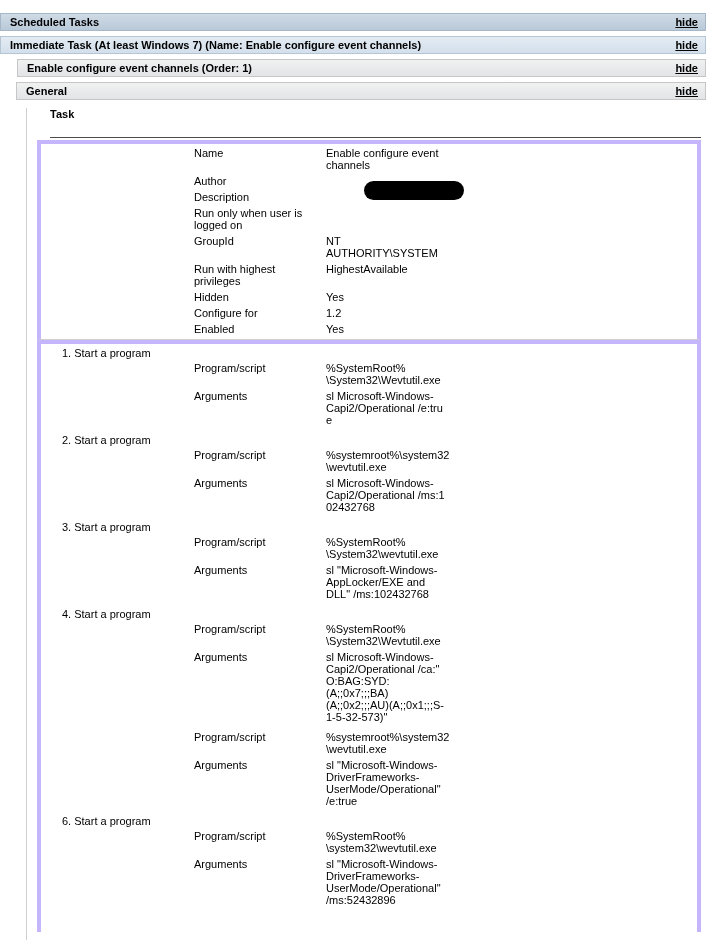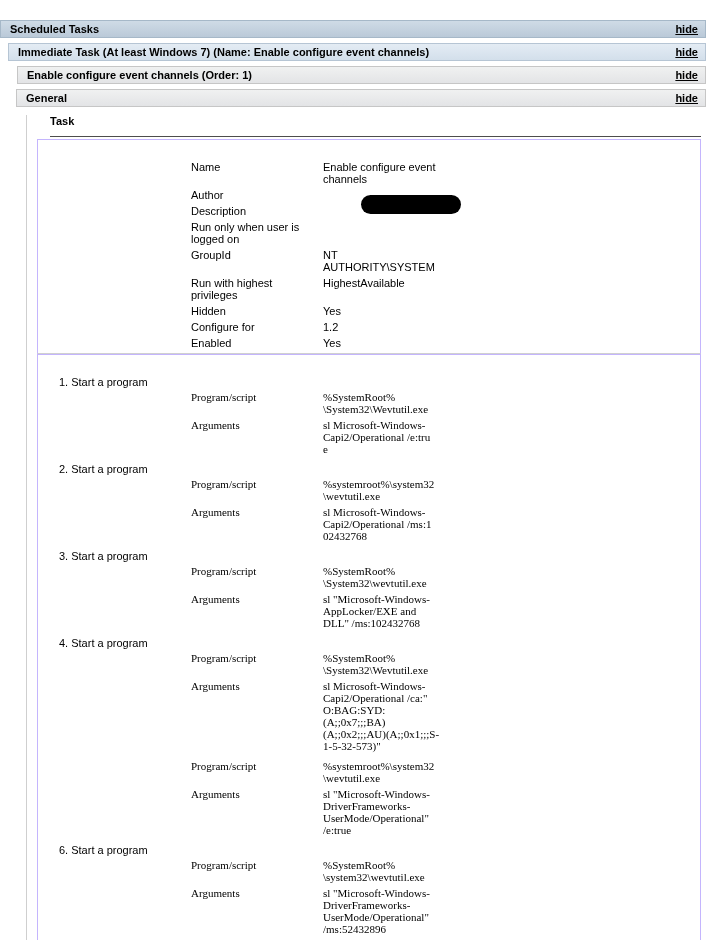--- a/index.html
+++ b/index.html
@@ -11,60 +11,60 @@
   .page{position:relative;width:706px;height:940px;overflow:hidden;}
 
   
   .bar{
     box-sizing:border-box;height:18px;margin-top:5px;
     display:flex;align-items:center;justify-content:space-between;
     padding:0 7px 0 9px;border:1px solid #b3bfc9;cursor:pointer;
   }
   .bar-title{font-weight:bold;line-height:16px;white-space:nowrap;}
   .hide-link{color:#000;text-decoration:underline;cursor:pointer;font-weight:bold;}
-  .bar-l1{margin-top:20px;margin-left:0;background:linear-gradient(180deg,#cfdbe6 0%,#bac9d8 100%);border-color:#a6b8c8;}
-  .bar-l2{margin-left:8px;background:linear-gradient(180deg,#e4ecf4 0%,#d3dfeb 100%);border-color:#b6c5d4;align-items:center;}
+  .bar-l1{margin-top:13px;margin-left:0;background:linear-gradient(180deg,#cfdbe6 0%,#bac9d8 100%);border-color:#a6b8c8;}
+  .bar-l2{background:linear-gradient(180deg,#e4ecf4 0%,#d3dfeb 100%);border-color:#b6c5d4;align-items:center;}
   .bar-l3{margin-left:17px;background:linear-gradient(180deg,#f0f1f1 0%,#e3e4e6 100%);border-color:#c6c6c6;gap:44px;}
   .bar-l4{margin-left:16px;background:linear-gradient(180deg,#f0f1f1 0%,#e3e4e6 100%);border-color:#c6c6c6;}
 
   
   .general-content{
     box-sizing:border-box;margin-left:26px;min-height:851px;
     border-left:1px solid #cfcfcf;padding:0 5px 0 10px;
   }
 
   
   .subheading{
     font-weight:bold;line-height:13px;margin:8px 0 2px 13px;
-    padding-bottom:8px;border-bottom:1px solid #4d4d4d;
+    padding-bottom:16px;border-bottom:1px solid #4d4d4d;
   }
   .box{
-    box-sizing:border-box;border:1px solid #c4b5fd;border-bottom:1px solid #d0d0d0;
-    padding:21px 0 4px 0;
+    box-sizing:border-box;border:4px solid #c4b5fd;border-bottom:1px solid #d0d0d0;
+    padding:3px 0 4px 0;
   }
   .box.open-bottom{border-bottom:none;min-height:592px;}
 
   
   .frow{display:grid;grid-template-columns:153px 132px 135px 1fr;margin-bottom:4px;}
   .flabel{grid-column:2;line-height:12px;white-space:pre-line;}
   .fvalue{grid-column:3;line-height:12px;white-space:pre-line;word-wrap:break-word;}
 
   
   .redact{
     position:relative;width:130px;height:21px;background:#000;border-radius:11px;margin-top:-1px;
   }
   .redact::after{
     content:"";position:absolute;left:38px;top:6px;width:100px;height:19px;
     background:#000;border-radius:10px;
   }
 
   
   .action{margin-bottom:8px;}
   .action-title{padding-left:21px;line-height:12px;margin-bottom:3px;}
-  .action .frow{margin-bottom:4px;font-family:Liberation Serif, serif;}
+  .action .frow{margin-bottom:4px;}
 </style>
 </head>
 <body>
 
 <div class="page">
 
   <div class="bar bar-l1">
     <span class="bar-title">Scheduled Tasks</span>
     <a class="hide-link">hide</a>
   </div>

